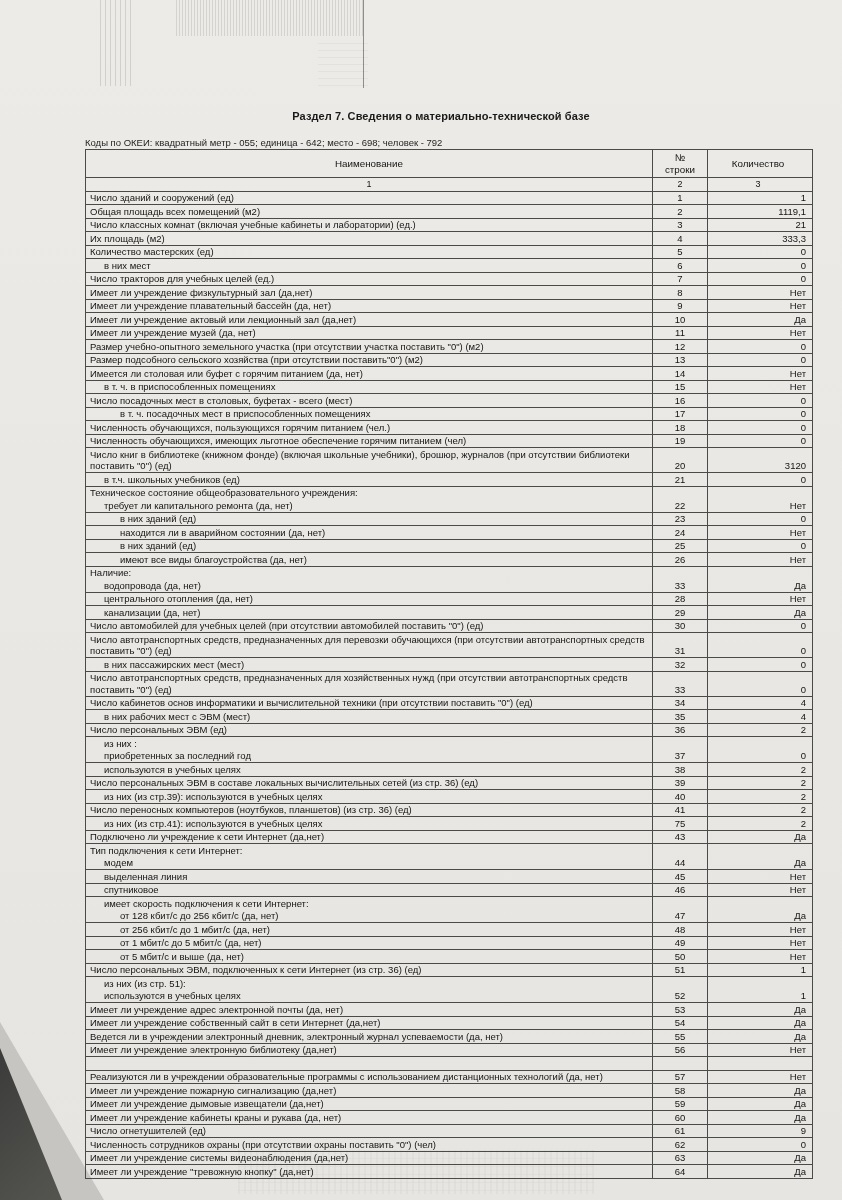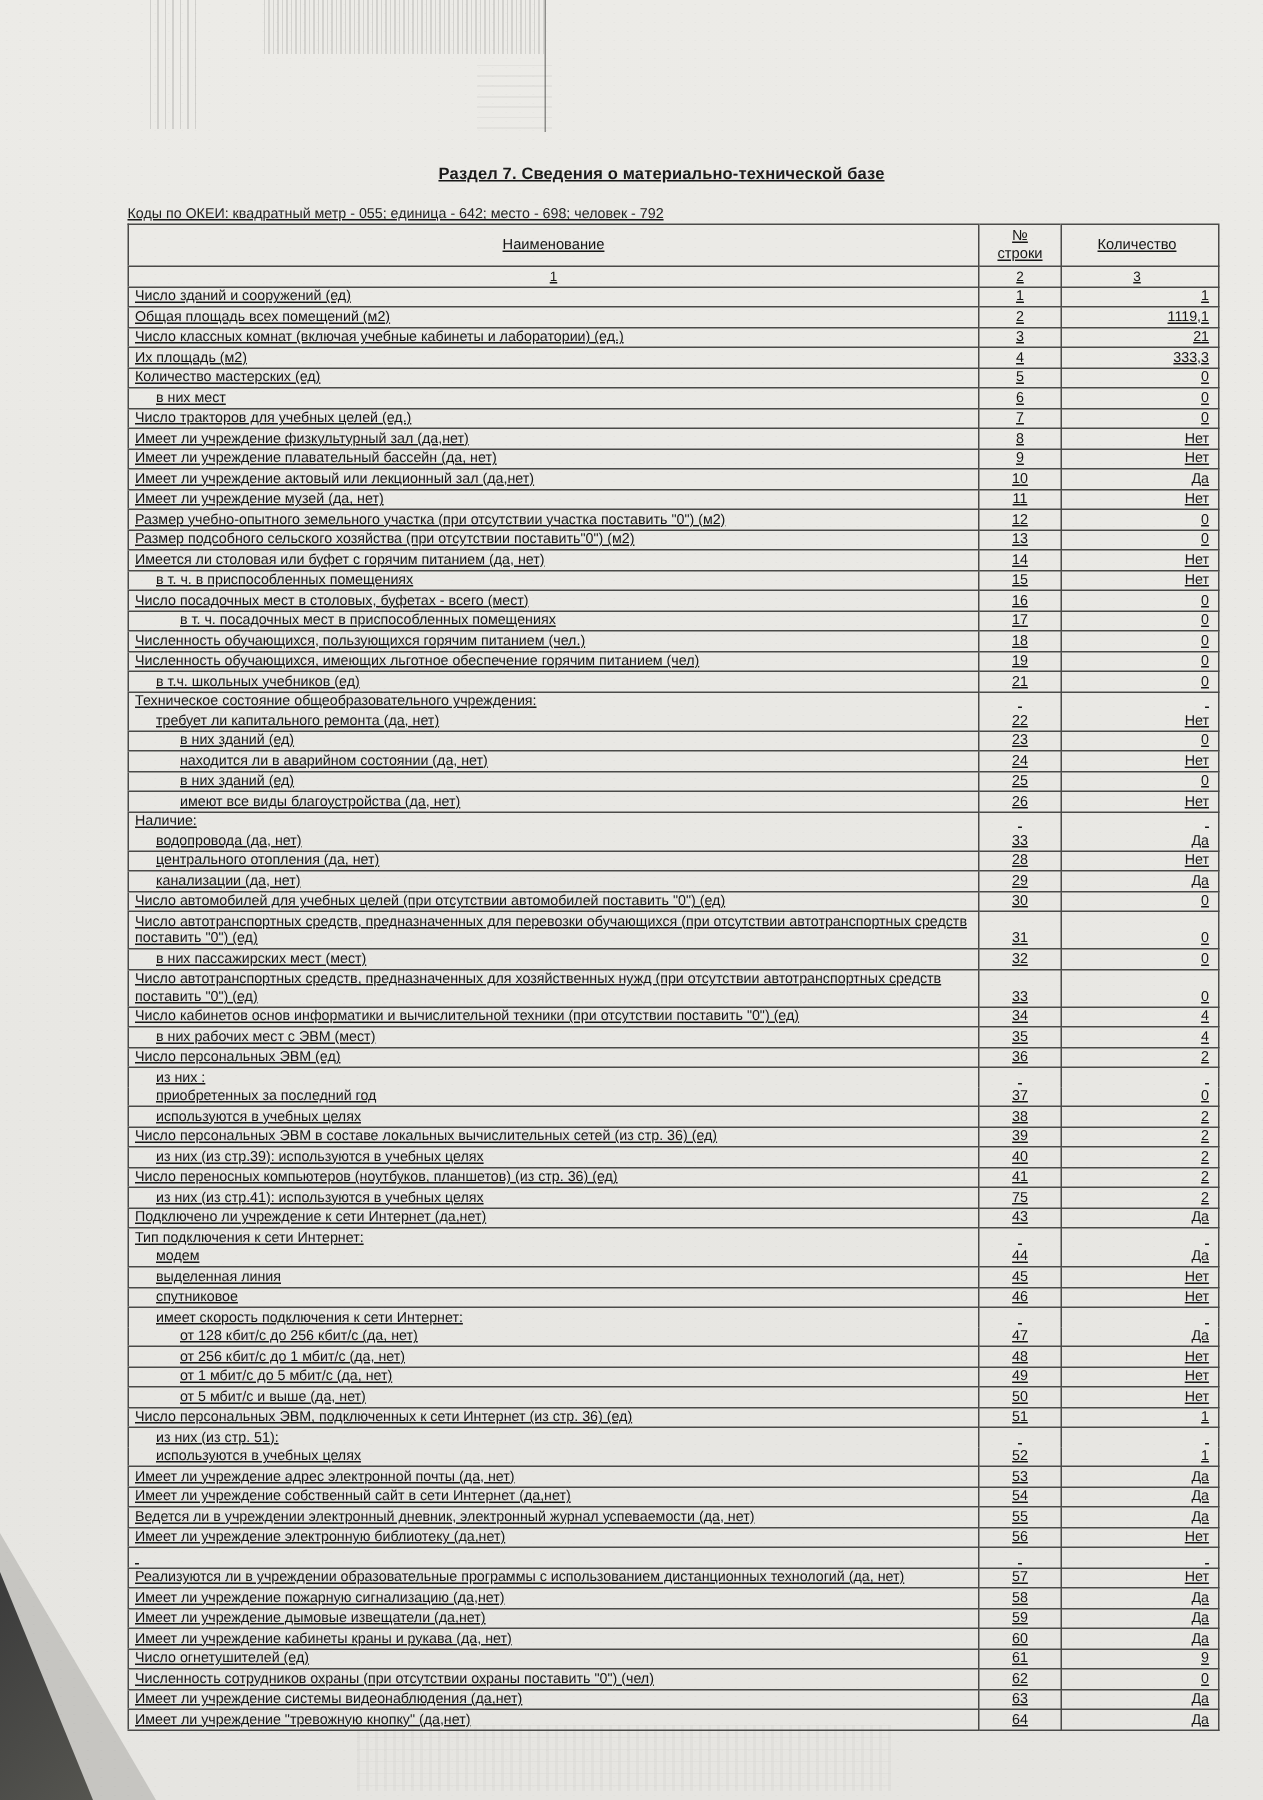--- a/index.html
+++ b/index.html
@@ -31,21 +31,21 @@
     opacity:.10;}
   .noise-overlay{position:absolute;inset:0;pointer-events:none;
     background-image:radial-gradient(rgba(80,80,80,.6) 0.5px,transparent 0.6px);
     background-size:9px 6px;opacity:.05;}
   .corner-band{position:absolute;left:0;bottom:0;width:104px;height:178px;
     background:#c6c5c1;clip-path:polygon(0 0,0 100%,100% 100%);}
   .corner-fold{position:absolute;left:0;bottom:0;width:62px;height:152px;
     background:linear-gradient(135deg,#3b3b3b,#555550);
     clip-path:polygon(0 0,0 100%,100% 100%);}
   
-  .doc{position:absolute;left:85px;top:110px;width:712px;color:#161616;text-decoration:underline;}
+  .doc{position:absolute;left:85px;top:110px;width:712px;color:#161616;}
   .title{text-align:center;font-weight:bold;font-size:11px;letter-spacing:.1px;
     color:#1a1a1a;margin-bottom:15px;}
   .codes{text-align:left;font-size:9.5px;color:#1f1f1f;margin-bottom:1px;}
   table.main{border-collapse:collapse;width:712px;table-layout:fixed;
     font-size:9.5px;color:#141414;border:1px solid #4a4a48;padding-left:45px;}
   table.main th,table.main td{
     border-right:1px solid #4a4a48;border-bottom:1px solid #4a4a48;
     line-height:11.5px;vertical-align:bottom;overflow:hidden;
   }
   table.main th{font-weight:normal;text-align:center;vertical-align:middle;}
@@ -181,20 +181,25 @@
             <td class="c-name ind0">Численность обучающихся, пользующихся горячим питанием (чел.)</td>
             <td class="c-num">18</td>
             <td class="c-val">0</td>
           </tr>
           <tr>
             <td class="c-name ind0">Численность обучающихся, имеющих льготное обеспечение горячим питанием (чел)</td>
             <td class="c-num">19</td>
             <td class="c-val">0</td>
           </tr>
           <tr>
+            <td class="c-name ind0">Число книг в библиотеке (книжном фонде) (включая школьные учебники), брошюр, журналов (при отсутствии библиотеки поставить "0") (ед)</td>
+            <td class="c-num">20</td>
+            <td class="c-val">3120</td>
+          </tr>
+          <tr>
             <td class="c-name ind1">в т.ч. школьных учебников (ед)</td>
             <td class="c-num">21</td>
             <td class="c-val">0</td>
           </tr>
           <tr class="group">
             <td class="c-name ind0">Техническое состояние общеобразовательного учреждения:</td>
             <td class="c-num">&nbsp;</td>
             <td class="c-val">&nbsp;</td>
           </tr>
           <tr>

